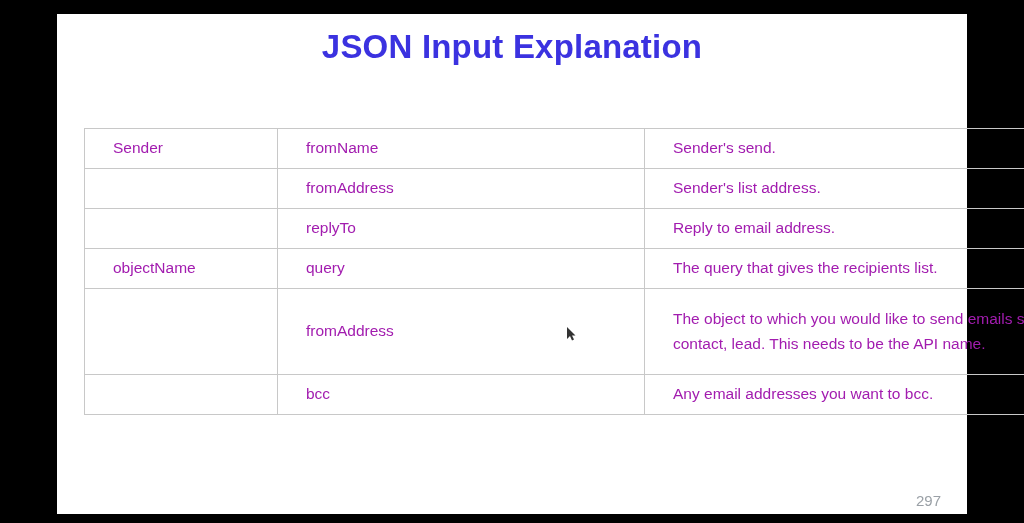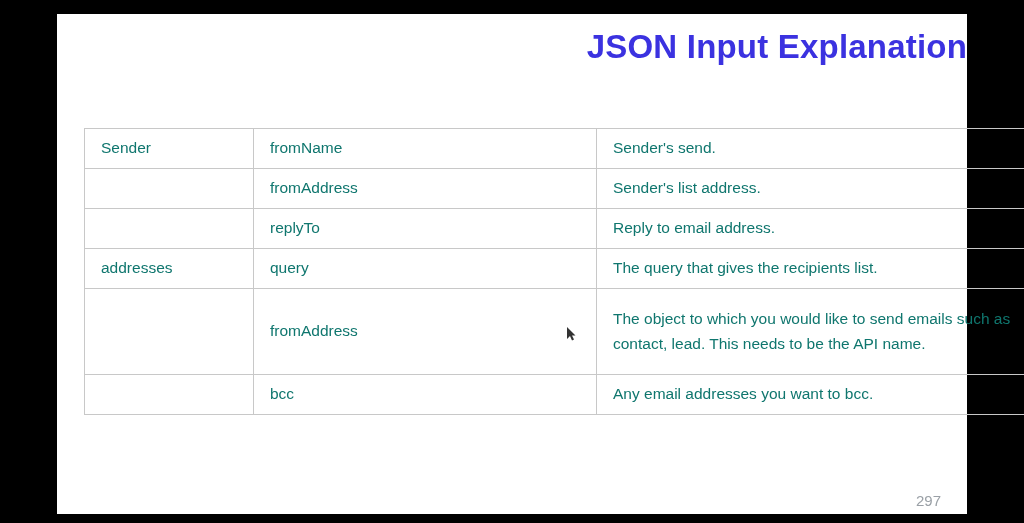--- a/index.html
+++ b/index.html
@@ -19,42 +19,42 @@
     top: 14px;
     width: 910px;
     height: 500px;
     background: #ffffff;
   }
   .slide-title {
     position: absolute;
     left: 0;
     top: 14px;
     width: 910px;
-    text-align: right;
+    text-align: center;
     font-size: 33px;
     font-weight: bold;
     color: #3b32e0;
     letter-spacing: 0.2px;
   }
   .table-wrap {
     position: absolute;
     left: 27px;
     top: 114px;
     width: 853px;
   }
   table.json-table {
     border-collapse: collapse;
     width: 853px;
     table-layout: fixed;
   }
   table.json-table td {
     border: 1px solid #c8c8c8;
-    padding: 0 16px;
+    padding: 0 28px;
     font-size: 15.5px;
-    color: #0f766e;
+    color: #a21caf;
     vertical-align: middle;
     line-height: 1.55;
   }
   td.col-a { width: 136px; height: 39px; }
   td.col-b { width: 310px; }
   td.col-c { width: 407px; }
   tr.tall td { height: 85px; }
   tr.normal td { height: 39px; }
   td.col-c .multiline {
     display: block;
@@ -97,21 +97,21 @@
           <td class="col-a"></td>
           <td class="col-b">fromAddress</td>
           <td class="col-c">Sender's list address.</td>
         </tr>
         <tr class="normal">
           <td class="col-a"></td>
           <td class="col-b">replyTo</td>
           <td class="col-c">Reply to email address.</td>
         </tr>
         <tr class="normal">
-          <td class="col-a">addresses</td>
+          <td class="col-a">objectName</td>
           <td class="col-b">query</td>
           <td class="col-c">The query that gives the recipients list.</td>
         </tr>
         <tr class="tall">
           <td class="col-a"></td>
           <td class="col-b">fromAddress</td>
           <td class="col-c">
             <span class="multiline">The object to which you would like to send emails such as contact, lead. This needs to be the API name.</span>
           </td>
         </tr>

